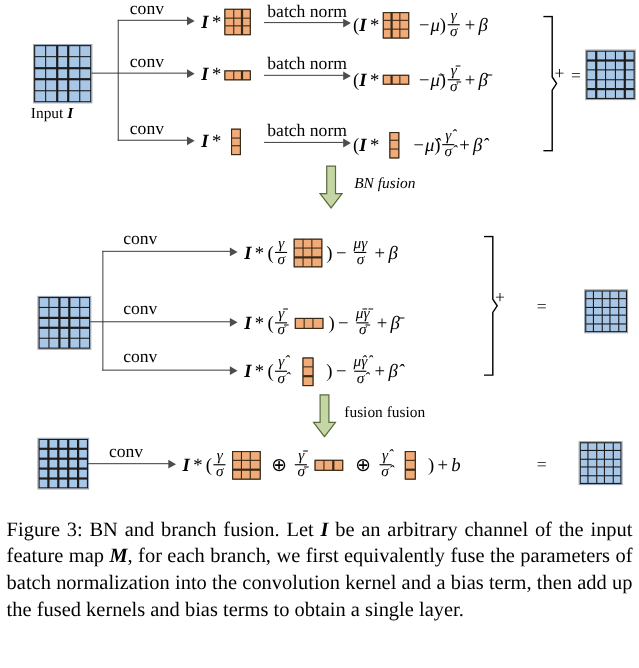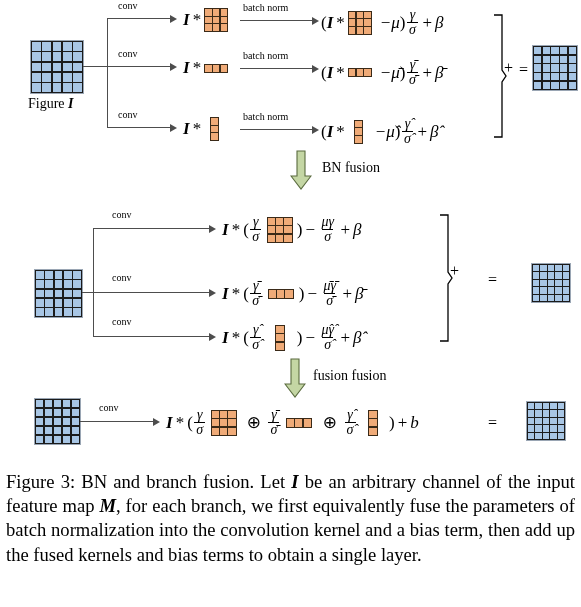--- a/index.html
+++ b/index.html
@@ -53,21 +53,21 @@
         position:relative;top:0px;}
   .frac .num{padding:0 2px;}
   .frac .den{padding:0 2px;border-top:1px solid #000;}
 
   
   .hline{position:absolute;background:#4d4d4d;height:1.4px;}
   .vline{position:absolute;background:#4d4d4d;width:1.4px;}
   .ahead{position:absolute;width:0;height:0;
          border-top:4px solid transparent;border-bottom:4px solid transparent;
          border-left:7px solid #4d4d4d;}
-  .lbl{position:absolute;font-family:"Liberation Serif", serif;font-size:10px;}
+  .lbl{position:absolute;font-family:"Liberation Serif", serif;font-size:16px;}
 
   
   .brace{position:absolute;font-family:"Liberation Serif", serif;
          color:#000;line-height:1;}
   .brace svg{display:block;}
 
   
   .garrow{position:absolute;}
 
   
@@ -106,21 +106,21 @@
       <div class="cell"></div>
       <div class="cell"></div>
       <div class="cell"></div>
     <div class="cell"></div>
       <div class="cell"></div>
       <div class="cell"></div>
       <div class="cell"></div>
       <div class="cell"></div>
   </div>
   <div class="lbl" style="left:28px;top:96px;font-size:14px;">
-    <span>Figure </span><span class="bi">I</span>
+    <span>Input </span><span class="bi">I</span>
   </div>
 
   <div class="hline" style="left:83px;top:66px;width:25px;"></div>
   <div class="vline" style="left:107px;top:18px;height:110px;"></div>
 
   <div class="hline" style="left:107px;top:18px;width:65px;"></div>
   <div class="ahead" style="left:170px;top:14.5px;"></div>
   <div class="lbl" style="left:118px;top:0px;">conv</div>
 
   <div class="math" style="left:183px;top:8px;">
@@ -276,21 +276,21 @@
       <div class="cell"></div>
       <div class="cell"></div>
       <div class="cell"></div>
   </div>
 
   <div class="garrow" style="left:290px;top:150px;">
     <svg width="22" height="40" viewBox="0 0 22 40">
       <path d="M7 1 L15 1 L15 26 L21 26 L11 39 L1 26 L7 26 Z" fill="#c4d6a4" stroke="#5a6b3f" stroke-width="1.1"></path>
     </svg>
   </div>
-  <div class="lbl" style="left:322px;top:160px;font-size:14px;">BN fusion</div>
+  <div class="lbl" style="left:322px;top:160px;font-size:14px;font-style:italic;">BN fusion</div>
 
   <div class="grid bluemap" style="left:35px;top:270px;width:47px;height:47px;">
     <div class="cell"></div>
       <div class="cell"></div>
       <div class="cell"></div>
       <div class="cell"></div>
       <div class="cell"></div>
     <div class="cell"></div>
       <div class="cell"></div>
       <div class="cell"></div>

